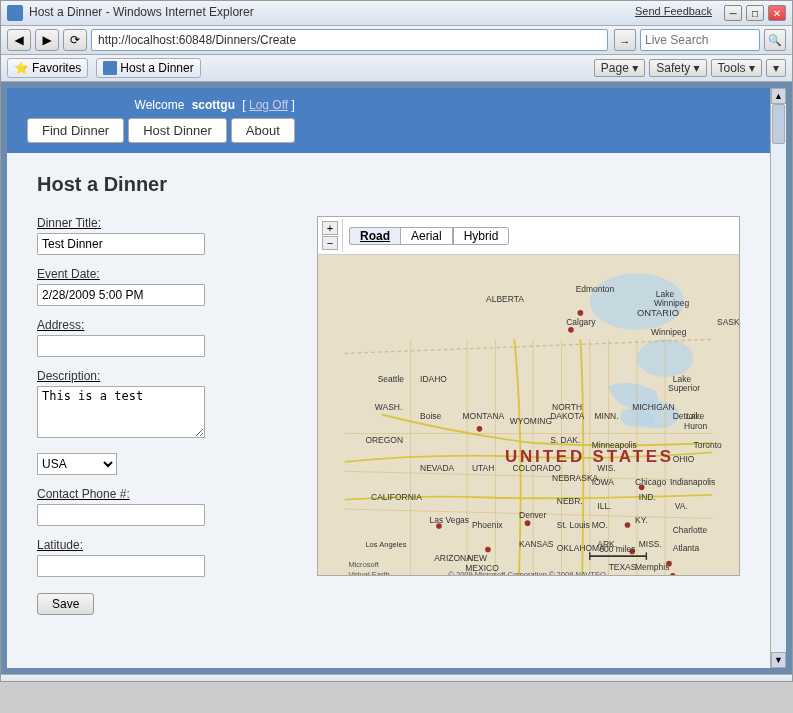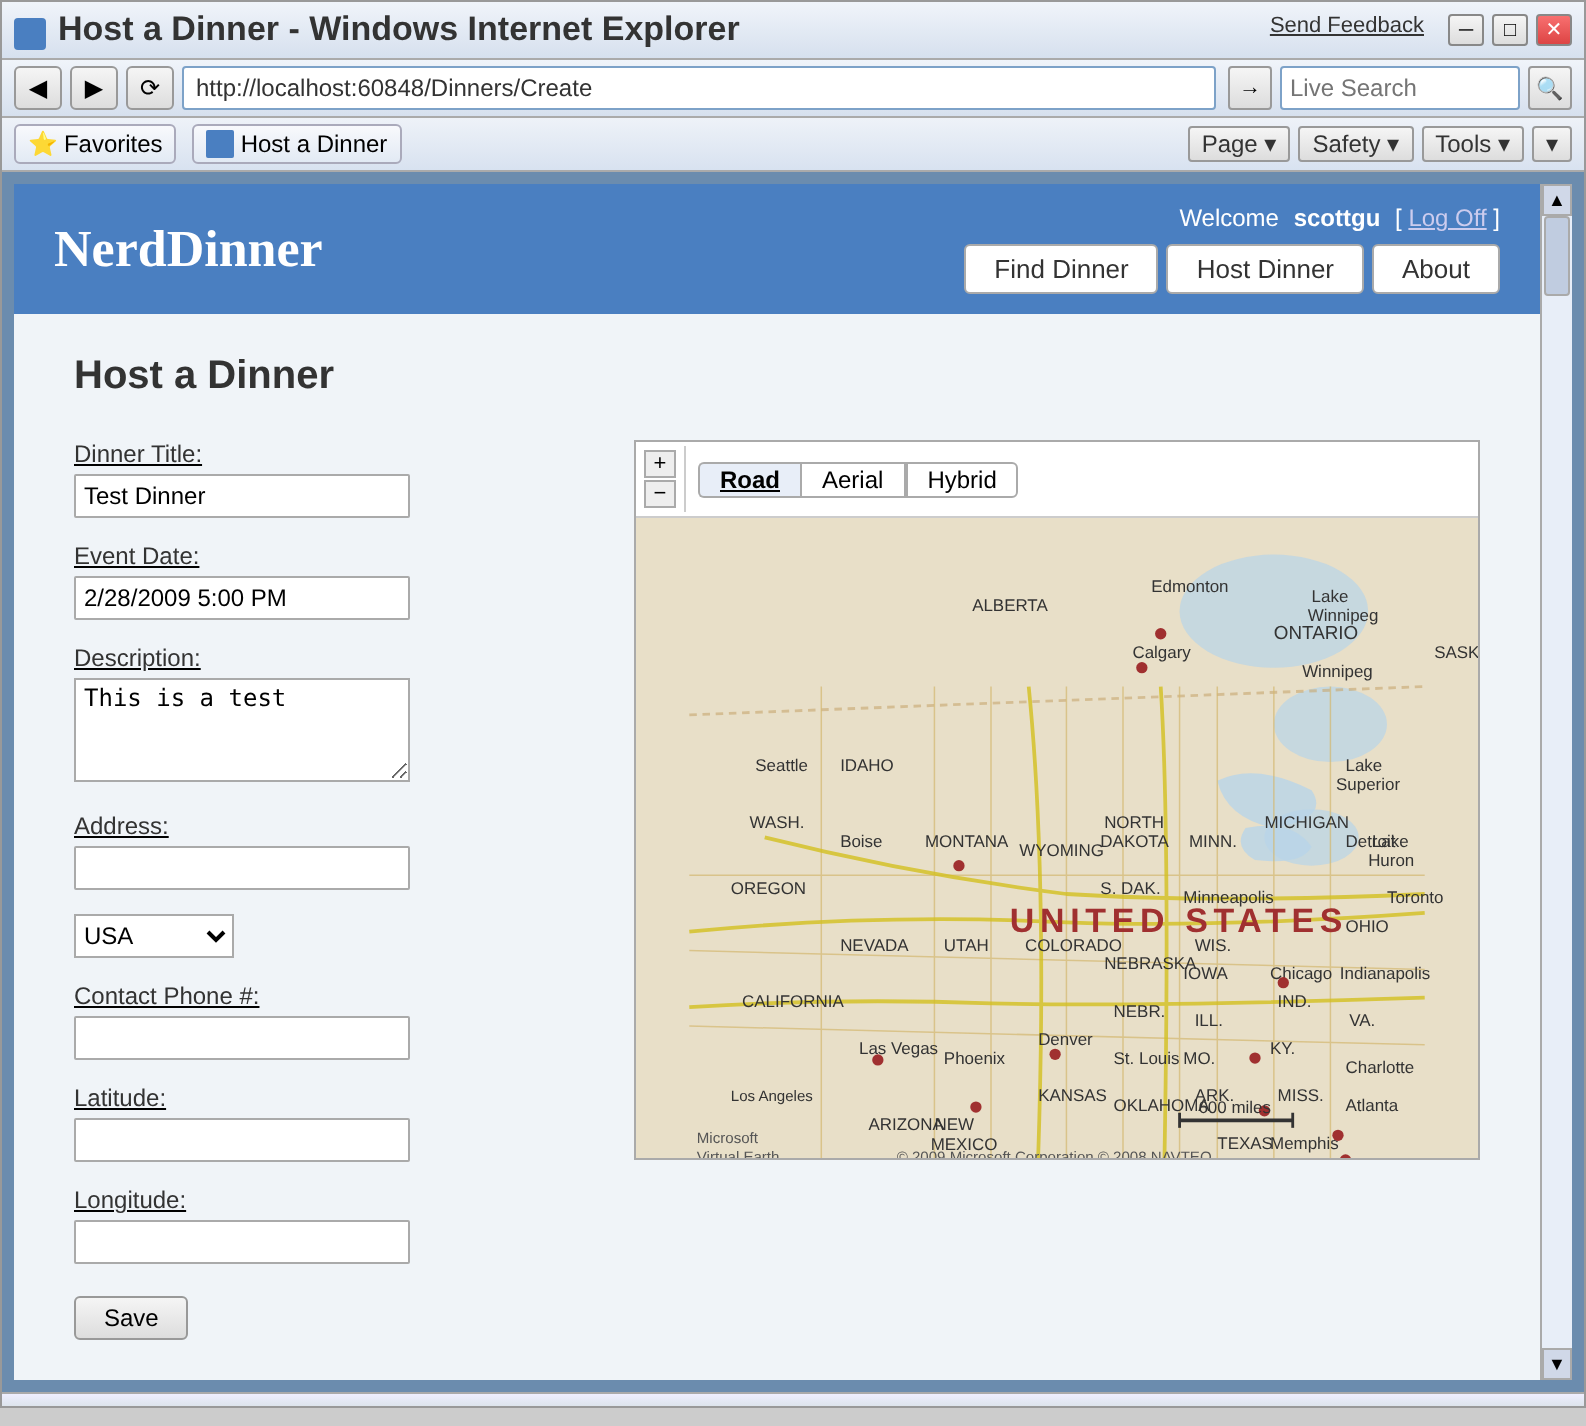--- a/index.html
+++ b/index.html
@@ -1,21 +1,21 @@
 <!DOCTYPE html>
 <html><head>
   <meta charset="utf-8">
   <style>
     * { box-sizing: border-box; margin: 0; padding: 0; }
     body { font-family: Arial, sans-serif; font-size: 13px; background: #ccc; }
 
     
     .browser-chrome { width: 793px; background: #dde4ec; border: 1px solid #999; }
     .title-bar { background: linear-gradient(to bottom, #f0f4fa, #d6e0ee); padding: 4px 6px; display: flex; align-items: center; justify-content: space-between; border-bottom: 1px solid #aaa; }
-    .title-bar-left { display: flex; align-items: flex-end; gap: 6px; font-size: 17px; color: #333; font-weight: bold; }
+    .title-bar-left { display: flex; align-items: flex-start; gap: 6px; font-size: 12px; color: #333; }
     .title-bar-icon { width: 16px; height: 16px; background: #4a7fc1; border-radius: 2px; display: inline-block; }
     .title-bar-right { display: flex; gap: 4px; }
     .win-btn { width: 18px; height: 16px; border: 1px solid #888; border-radius: 2px; font-size: 10px; display: flex; align-items: center; justify-content: center; cursor: pointer; background: linear-gradient(to bottom, #f5f5f5, #ddd); }
     .win-btn.close { background: linear-gradient(to bottom, #f87070, #d44); color: white; }
 
     .toolbar { background: linear-gradient(to bottom, #f0f4fa, #d6e0ee); padding: 3px 6px; display: flex; align-items: center; gap: 4px; border-bottom: 1px solid #aaa; }
     .nav-btn { width: 24px; height: 22px; background: linear-gradient(to bottom, #f5f5f5, #ddd); border: 1px solid #999; border-radius: 3px; display: flex; align-items: center; justify-content: center; cursor: pointer; font-size: 12px; }
     .address-bar { flex: 1; display: flex; align-items: center; background: white; border: 1px solid #7da2c8; border-radius: 2px; padding: 2px 6px; height: 22px; }
     .address-text { font-size: 12px; color: #333; flex: 1; }
     .go-btn { width: 22px; height: 22px; background: linear-gradient(to bottom, #f5f5f5, #ddd); border: 1px solid #999; border-radius: 2px; display: flex; align-items: center; justify-content: center; font-size: 11px; cursor: pointer; margin-left: 2px; }
@@ -127,21 +127,20 @@
       <div class="bar-btn">Tools ▾</div>
       <div class="bar-btn">▾</div>
     </div>
   </div>
 
   <div class="page-wrapper">
     <div class="content-with-scrollbar">
       <div class="page-content" style="flex:1;">
 
         <div class="site-header">
-          <div class="site-logo">NerdDinner</div>
           <div class="header-right">
             <div class="welcome-text">
               <span>Welcome</span>
               <strong style="margin: 0 4px;">scottgu</strong>
               <span>[ </span><a>Log Off</a><span> ]</span>
             </div>
             <div class="nav-buttons">
               <button class="nav-button">Find Dinner</button>
               <button class="nav-button">Host Dinner</button>
               <button class="nav-button">About</button>
@@ -157,45 +156,41 @@
             <div class="form-section">
               <div class="form-group">
                 <label class="form-label">Dinner Title:</label>
                 <input class="form-input" type="text" value="Test Dinner" style="">
               </div>
               <div class="form-group">
                 <label class="form-label">Event Date:</label>
                 <input class="form-input" type="text" value="2/28/2009 5:00 PM" style="">
               </div>
               <div class="form-group">
+                <label class="form-label">Address:</label>
+                <input class="form-input" type="text" style="">
+              </div>
+              <div class="form-group">
                 <label class="form-label">Description:</label>
                 <textarea class="form-textarea" style="">This is a test</textarea>
-              </div>
-              <div class="form-group">
-                <label class="form-label">Address:</label>
-                <input class="form-input" type="text" style="">
               </div>
               <div class="form-group">
                 <select class="form-select">
                   <option>USA</option>
                   <option>Canada</option>
                   <option>UK</option>
                   <option>Australia</option>
                 </select>
               </div>
               <div class="form-group">
                 <label class="form-label">Contact Phone #:</label>
                 <input class="form-input" type="text" style="">
               </div>
               <div class="form-group">
                 <label class="form-label">Latitude:</label>
-                <input class="form-input" type="text" style="">
-              </div>
-              <div class="form-group">
-                <label class="form-label">Longitude:</label>
                 <input class="form-input" type="text" style="">
               </div>
               <button class="save-btn">Save</button>
             </div>
 
             <div class="map-container">
               <div class="map-toolbar">
                 <div class="map-zoom">
                   <div class="zoom-btn">+</div>
                   <div class="zoom-btn">−</div>

